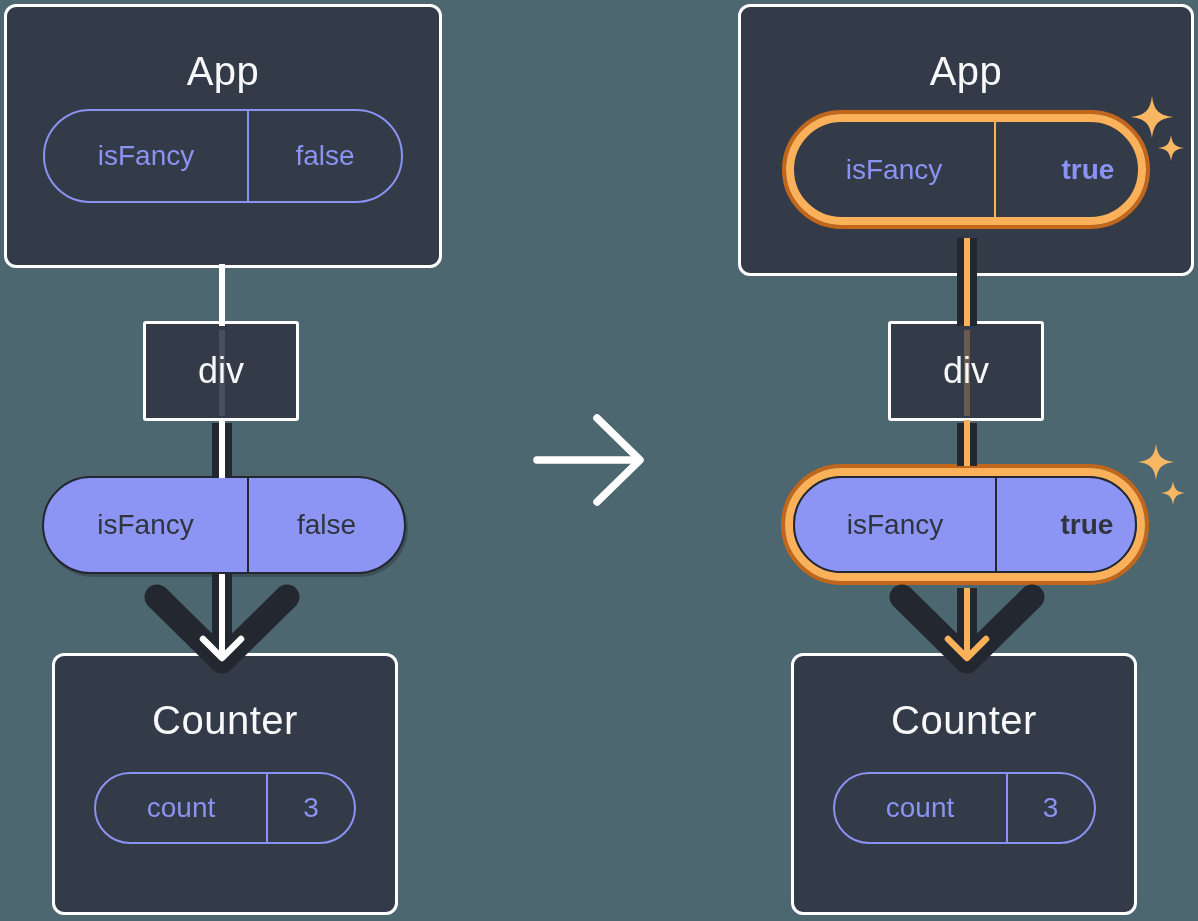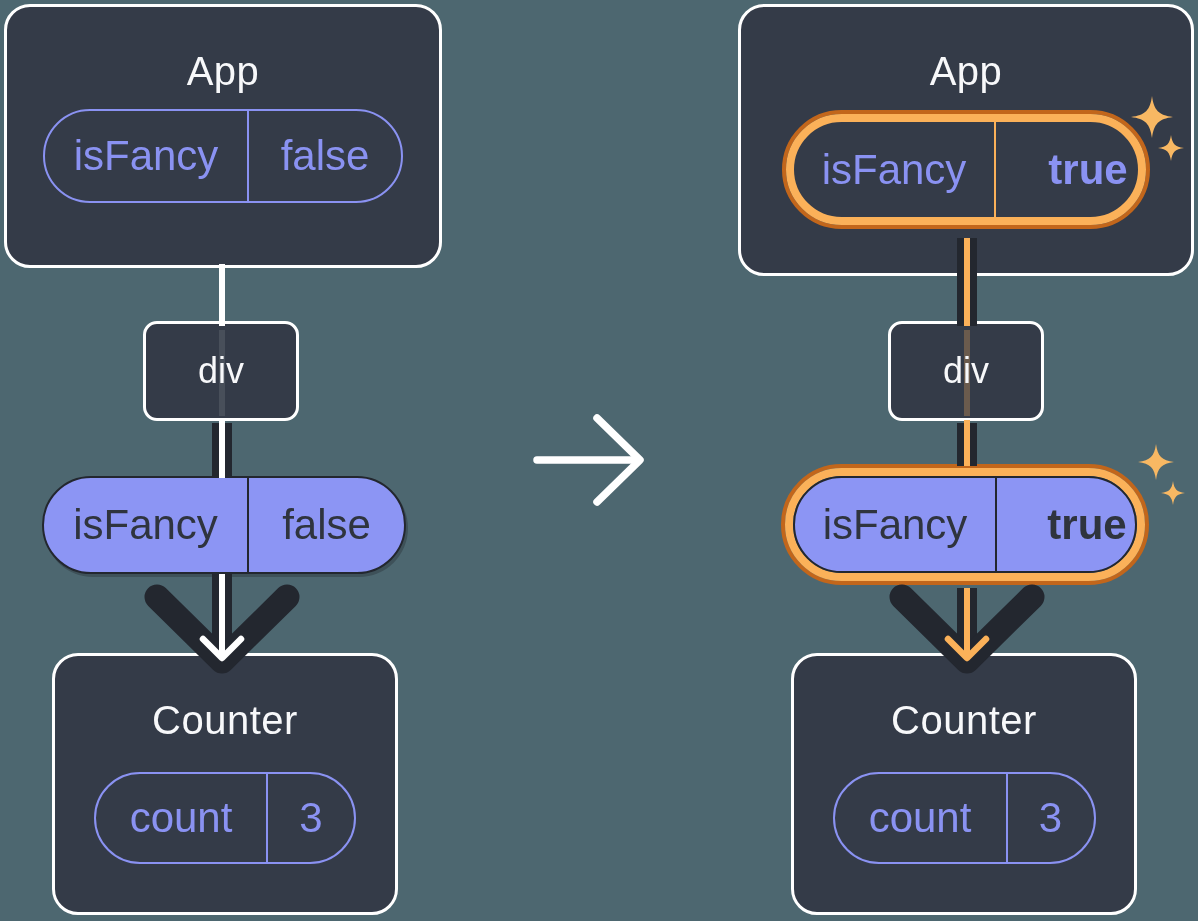--- a/index.html
+++ b/index.html
@@ -3,58 +3,58 @@
 <meta charset="utf-8">
 <style>
   html,body{margin:0;padding:0;}
   body{
     width:1198px;height:921px;position:relative;overflow:hidden;
     background:#4D6770;
     font-family:"Liberation Sans","DejaVu Sans",sans-serif;
   }
   .box{
     position:absolute;box-sizing:border-box;
-    background:#343B48;border:3.5px solid #FFFFFF;border-radius:26px;
+    background:#343B48;border:3.5px solid #FFFFFF;border-radius:12px;
     display:flex;flex-direction:column;align-items:center;
   }
   .box-title{
     color:#F7F8FA;font-size:40px;font-weight:500;line-height:48px;
     margin-top:40px;letter-spacing:0.5px;
   }
   
   .pill{
     box-sizing:border-box;display:flex;align-items:stretch;border-radius:52px;
     overflow:hidden;
   }
-  .pill .cell{display:flex;align-items:center;justify-content:center;font-size:42px;}
+  .pill .cell{display:flex;align-items:center;justify-content:center;font-size:28px;}
   .pill .divider{width:2px;flex:0 0 2px;}
   .pill-outline{border:2.5px solid #8A92F2;background:transparent;}
   .pill-outline .cell{color:#8A92F2;}
   .pill-outline .divider{background:#8A92F2;}
   .pill-filled{border:2.5px solid #23272F;background:#8C95F4;box-shadow:2px 3px 0 rgba(35,39,47,0.35);}
   .pill-filled .cell{color:#2F343E;}
   .pill-filled .divider{background:#23272F;}
   .bold-val{font-weight:700;margin-left:42px;}
   
   .ring-outer{box-sizing:border-box;border:4px solid #C2661B;border-radius:68px;}
   .ring-inner{box-sizing:border-box;border:8px solid #FBB159;border-radius:62px;}
   .ring-pill{border:2px solid #23272F;}
   .pill-hl-dark{background:transparent;border:none;}
   .pill-hl-dark .cell{color:#8A92F2;}
   .pill-hl-dark .divider{background:#FBB159;}
   .app-pill{width:360px;height:94px;margin-top:14px;}
   .hl-app-pill{width:344px;height:95px;}
   
   .div-box{
     position:absolute;box-sizing:border-box;width:156px;height:100px;
-    background:#343B48;border:3px solid #FFFFFF;border-radius:14px;
+    background:#343B48;border:3px solid #FFFFFF;border-radius:3px;
     display:flex;align-items:center;justify-content:center;
   }
   .div-label{color:#F7F8FA;font-size:36px;font-weight:500;position:relative;z-index:2;}
-  .counter-pill{height:92px;margin-top:28px;}
+  .counter-pill{height:72px;margin-top:28px;}
   svg.overlay{position:absolute;left:0;top:0;pointer-events:none;}
 </style>
 </head>
 <body>
 
 <div class="box" style="left:4px;top:4px;width:438px;height:264px;">
   <div class="box-title">App</div>
   <div class="pill pill-outline app-pill">
     <div class="cell" style="flex:0 0 202px;">isFancy</div>
     <div class="divider"></div>

